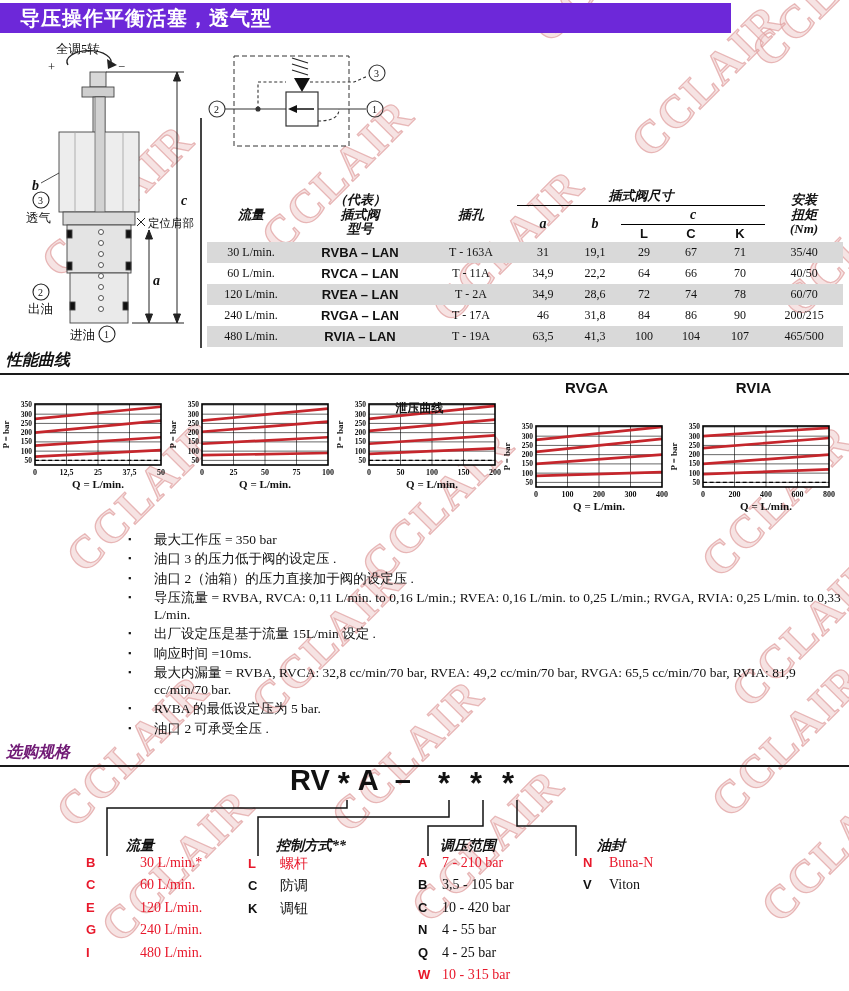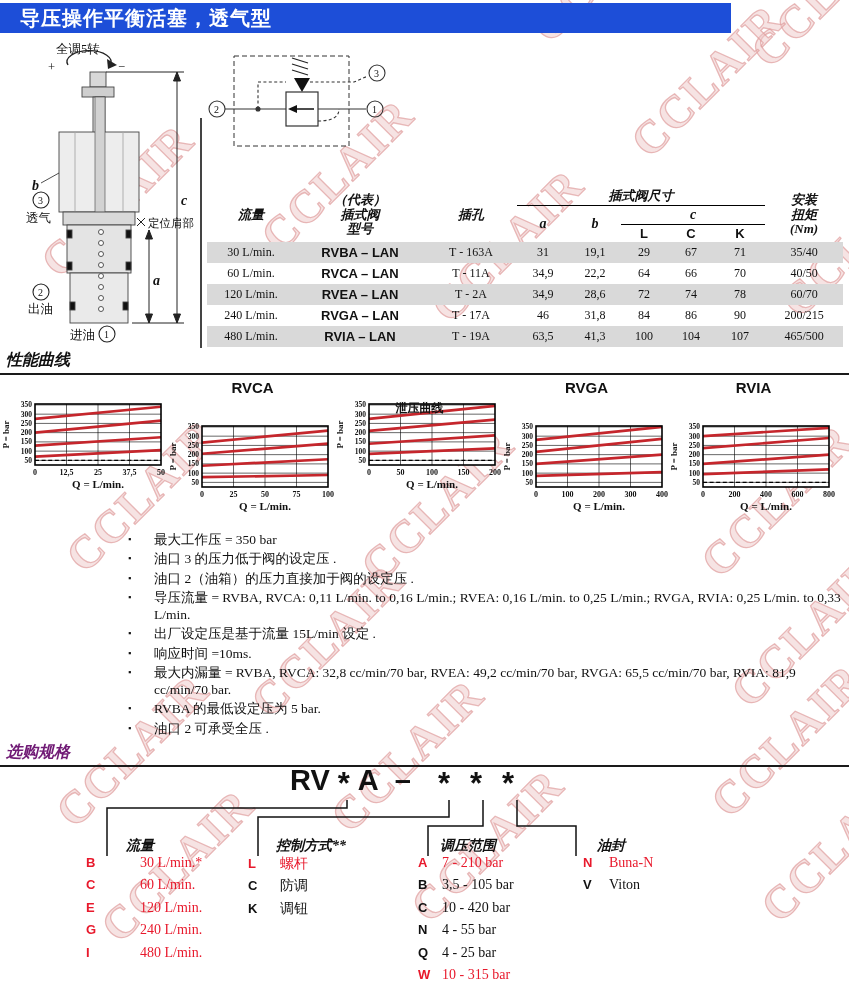--- a/index.html
+++ b/index.html
@@ -5,21 +5,21 @@
   html,body { margin:0; padding:0; background:#fff; }
   .page { position:relative; width:849px; height:991px; background:#fff; overflow:hidden;
           font-family:"Liberation Serif", serif; color:#111; }
 
   
   .watermark { position:absolute; font:bold 46px "Liberation Serif", serif; letter-spacing:2px;
                color:rgba(238,199,199,0.50); -webkit-text-stroke:1.3px rgba(224,158,158,0.70);
                transform:rotate(-45deg); transform-origin:left top; white-space:nowrap; pointer-events:none; }
 
   
-  .header-bar { position:absolute; left:0; top:3px; width:731px; height:30px; background:#1d4ed8; }
+  .header-bar { position:absolute; left:0; top:3px; width:731px; height:30px; background:#6d28d9; }
   .header-bar .title { color:#fff; font:bold 20px "Liberation Sans", sans-serif; line-height:30px;
                        padding-left:20px; letter-spacing:1px; white-space:nowrap; }
 
   .divider-v { position:absolute; left:200px; top:118px; width:2px; height:230px; background:#444; }
 
   svg text { font-family:"Liberation Serif", serif; fill:#111; }
   .sv-cn { font-size:12.5px; }
   .sv-dim { font:bold italic 14px "Liberation Serif", serif; }
   .sv-num { font-size:10px; }
 
@@ -324,21 +324,20 @@
           <line x1="33" y1="23.78787878787879" x2="159" y2="11.772727272727273" stroke="#c5262c" stroke-width="2.7"></line>
           <line x1="33" y1="37.651515151515156" x2="159" y2="25.636363636363633" stroke="#c5262c" stroke-width="2.7"></line>
           <line x1="33" y1="50.59090909090909" x2="159" y2="42.27272727272727" stroke="#c5262c" stroke-width="2.7"></line>
           <line x1="33" y1="61.68181818181818" x2="159" y2="55.21212121212121" stroke="#c5262c" stroke-width="2.7"></line>
           <rect x="33" y="9" width="126" height="61" fill="none" stroke="#000" stroke-width="1.6"></rect>
           <text x="7" y="39.5" text-anchor="middle" font-size="9" font-weight="bold" font-family="&quot;Liberation Sans&quot;, sans-serif" transform="rotate(-90 7 39.5)">P = bar</text>
           <text x="96" y="93" text-anchor="middle" font-size="11" font-weight="bold" font-family="&quot;Liberation Sans&quot;, sans-serif">Q = L/min.</text>
         </svg></div>
   </div>
   <div class="chart-cell" style="left:169px">
-    <div class="chart-title">RVCA</div>
     <div class="chart-holder"><svg width="167" height="100">
           <rect x="33" y="9" width="126" height="61" fill="#fff"></rect>
           <line x1="33" y1="65.37878787878788" x2="159" y2="65.37878787878788" stroke="#000" stroke-width="0.6"></line>
           <text x="30" y="67.87878787878788" text-anchor="end" font-size="7.5" font-weight="bold" font-family="&quot;Liberation Sans&quot;, sans-serif">50</text>
           <line x1="33" y1="56.13636363636364" x2="159" y2="56.13636363636364" stroke="#000" stroke-width="0.6"></line>
           <text x="30" y="58.63636363636364" text-anchor="end" font-size="7.5" font-weight="bold" font-family="&quot;Liberation Sans&quot;, sans-serif">100</text>
           <line x1="33" y1="46.89393939393939" x2="159" y2="46.89393939393939" stroke="#000" stroke-width="0.6"></line>
           <text x="30" y="49.39393939393939" text-anchor="end" font-size="7.5" font-weight="bold" font-family="&quot;Liberation Sans&quot;, sans-serif">150</text>
           <line x1="33" y1="37.651515151515156" x2="159" y2="37.651515151515156" stroke="#000" stroke-width="0.6"></line>
           <text x="30" y="40.151515151515156" text-anchor="end" font-size="7.5" font-weight="bold" font-family="&quot;Liberation Sans&quot;, sans-serif">200</text>

